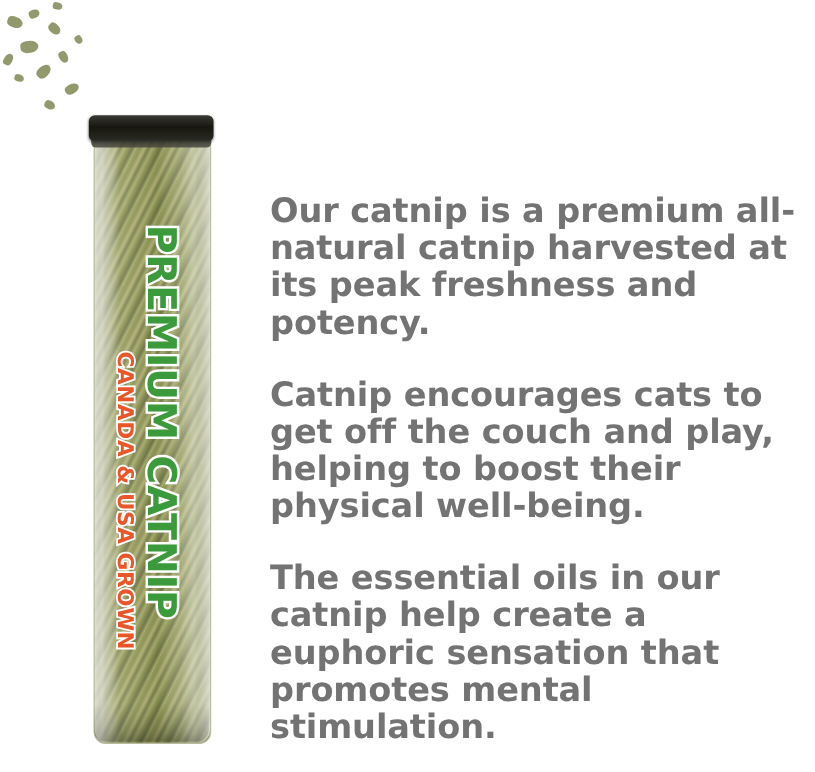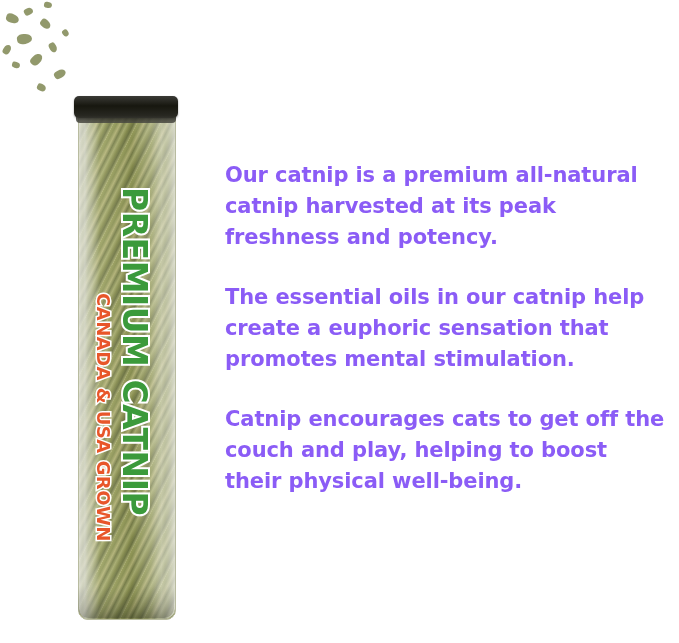--- a/index.html
+++ b/index.html
@@ -143,23 +143,23 @@
   
   .copy {
     position: absolute;
     left: 225px;
     top: 160px;
     width: 440px;
   }
   .para {
     font-family: "DejaVu Sans", sans-serif;
     font-weight: 700;
-    font-size: 21px;
+    font-size: 28px;
     line-height: 31px;
-    color: #8b5cf6;
+    color: #737373;
     margin: 0 0 29px 0;
     letter-spacing: -0.1px;
   }
   .para:last-child { margin-bottom: 0; }
 </style>
 </head>
 <body>
 
 <div class="stage">
 
@@ -186,17 +186,17 @@
     <div class="tube-cap-lip"></div>
 
     <div class="label-band">
       <div class="label-text label-main">PREMIUM CATNIP</div>
       <div class="label-text label-sub">CANADA &amp; USA GROWN</div>
     </div>
   </div>
 
   <div class="copy">
     <p class="para">Our catnip is a premium all-natural catnip harvested at its peak freshness and potency.</p>
+    <p class="para">Catnip encourages cats to get off the couch and play, helping to boost their physical well-being.</p>
     <p class="para">The essential oils in our catnip help create a euphoric sensation that promotes mental stimulation.</p>
-    <p class="para">Catnip encourages cats to get off the couch and play, helping to boost their physical well-being.</p>
   </div>
 
 </div>
 
 </body></html>

